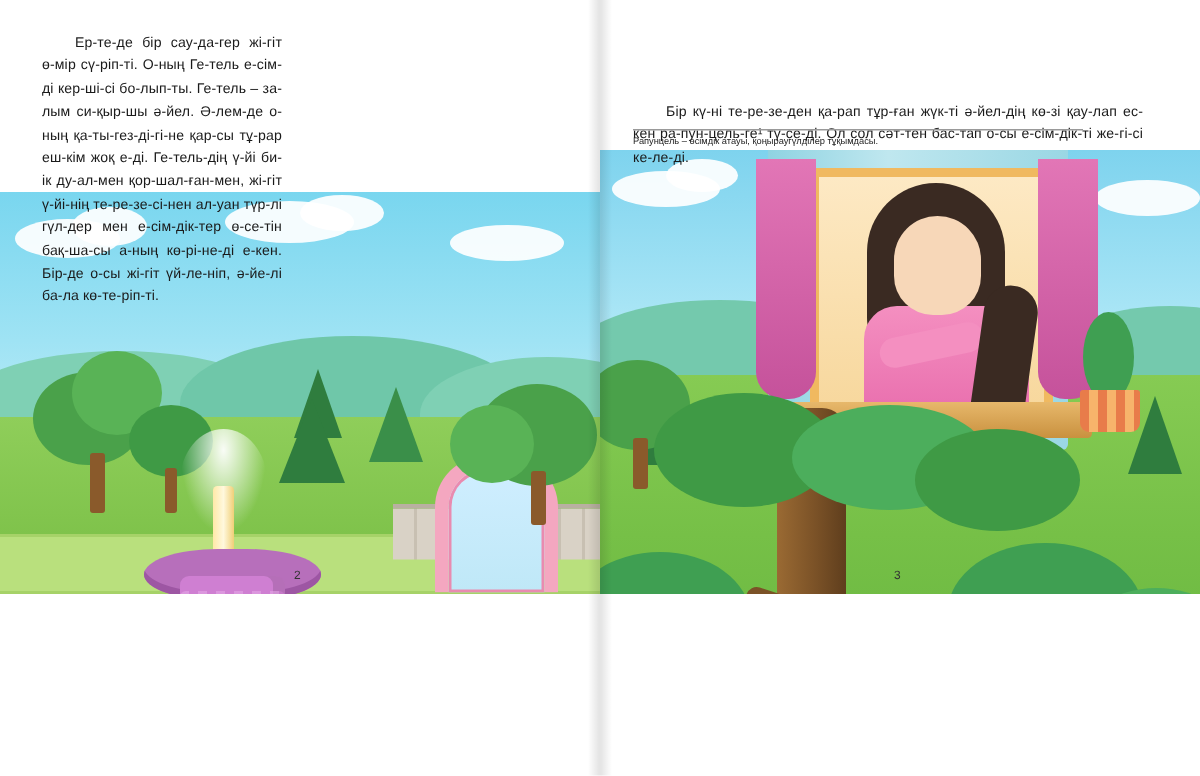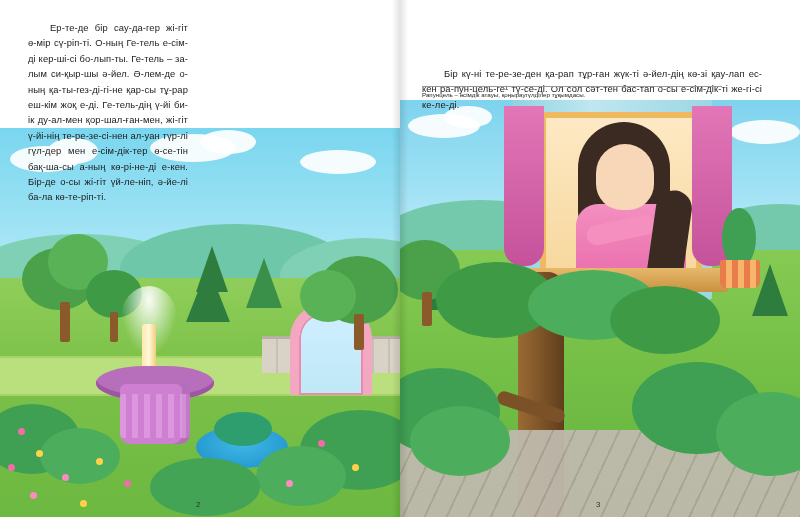--- a/index.html
+++ b/index.html
@@ -18,21 +18,21 @@
     position: relative;
     width: 800px;
     height: 517px;
     background: #ffffff;
     display: flex;
   }
 
   .page {
     position: relative;
     width: 400px;
-    height: 517px;
+    height: 396px;
     overflow: hidden;
     background: #ffffff;
   }
 
   
   .textblock {
     position: absolute;
     z-index: 40;
     font-size: 9.4px;
     line-height: 15.4px;

